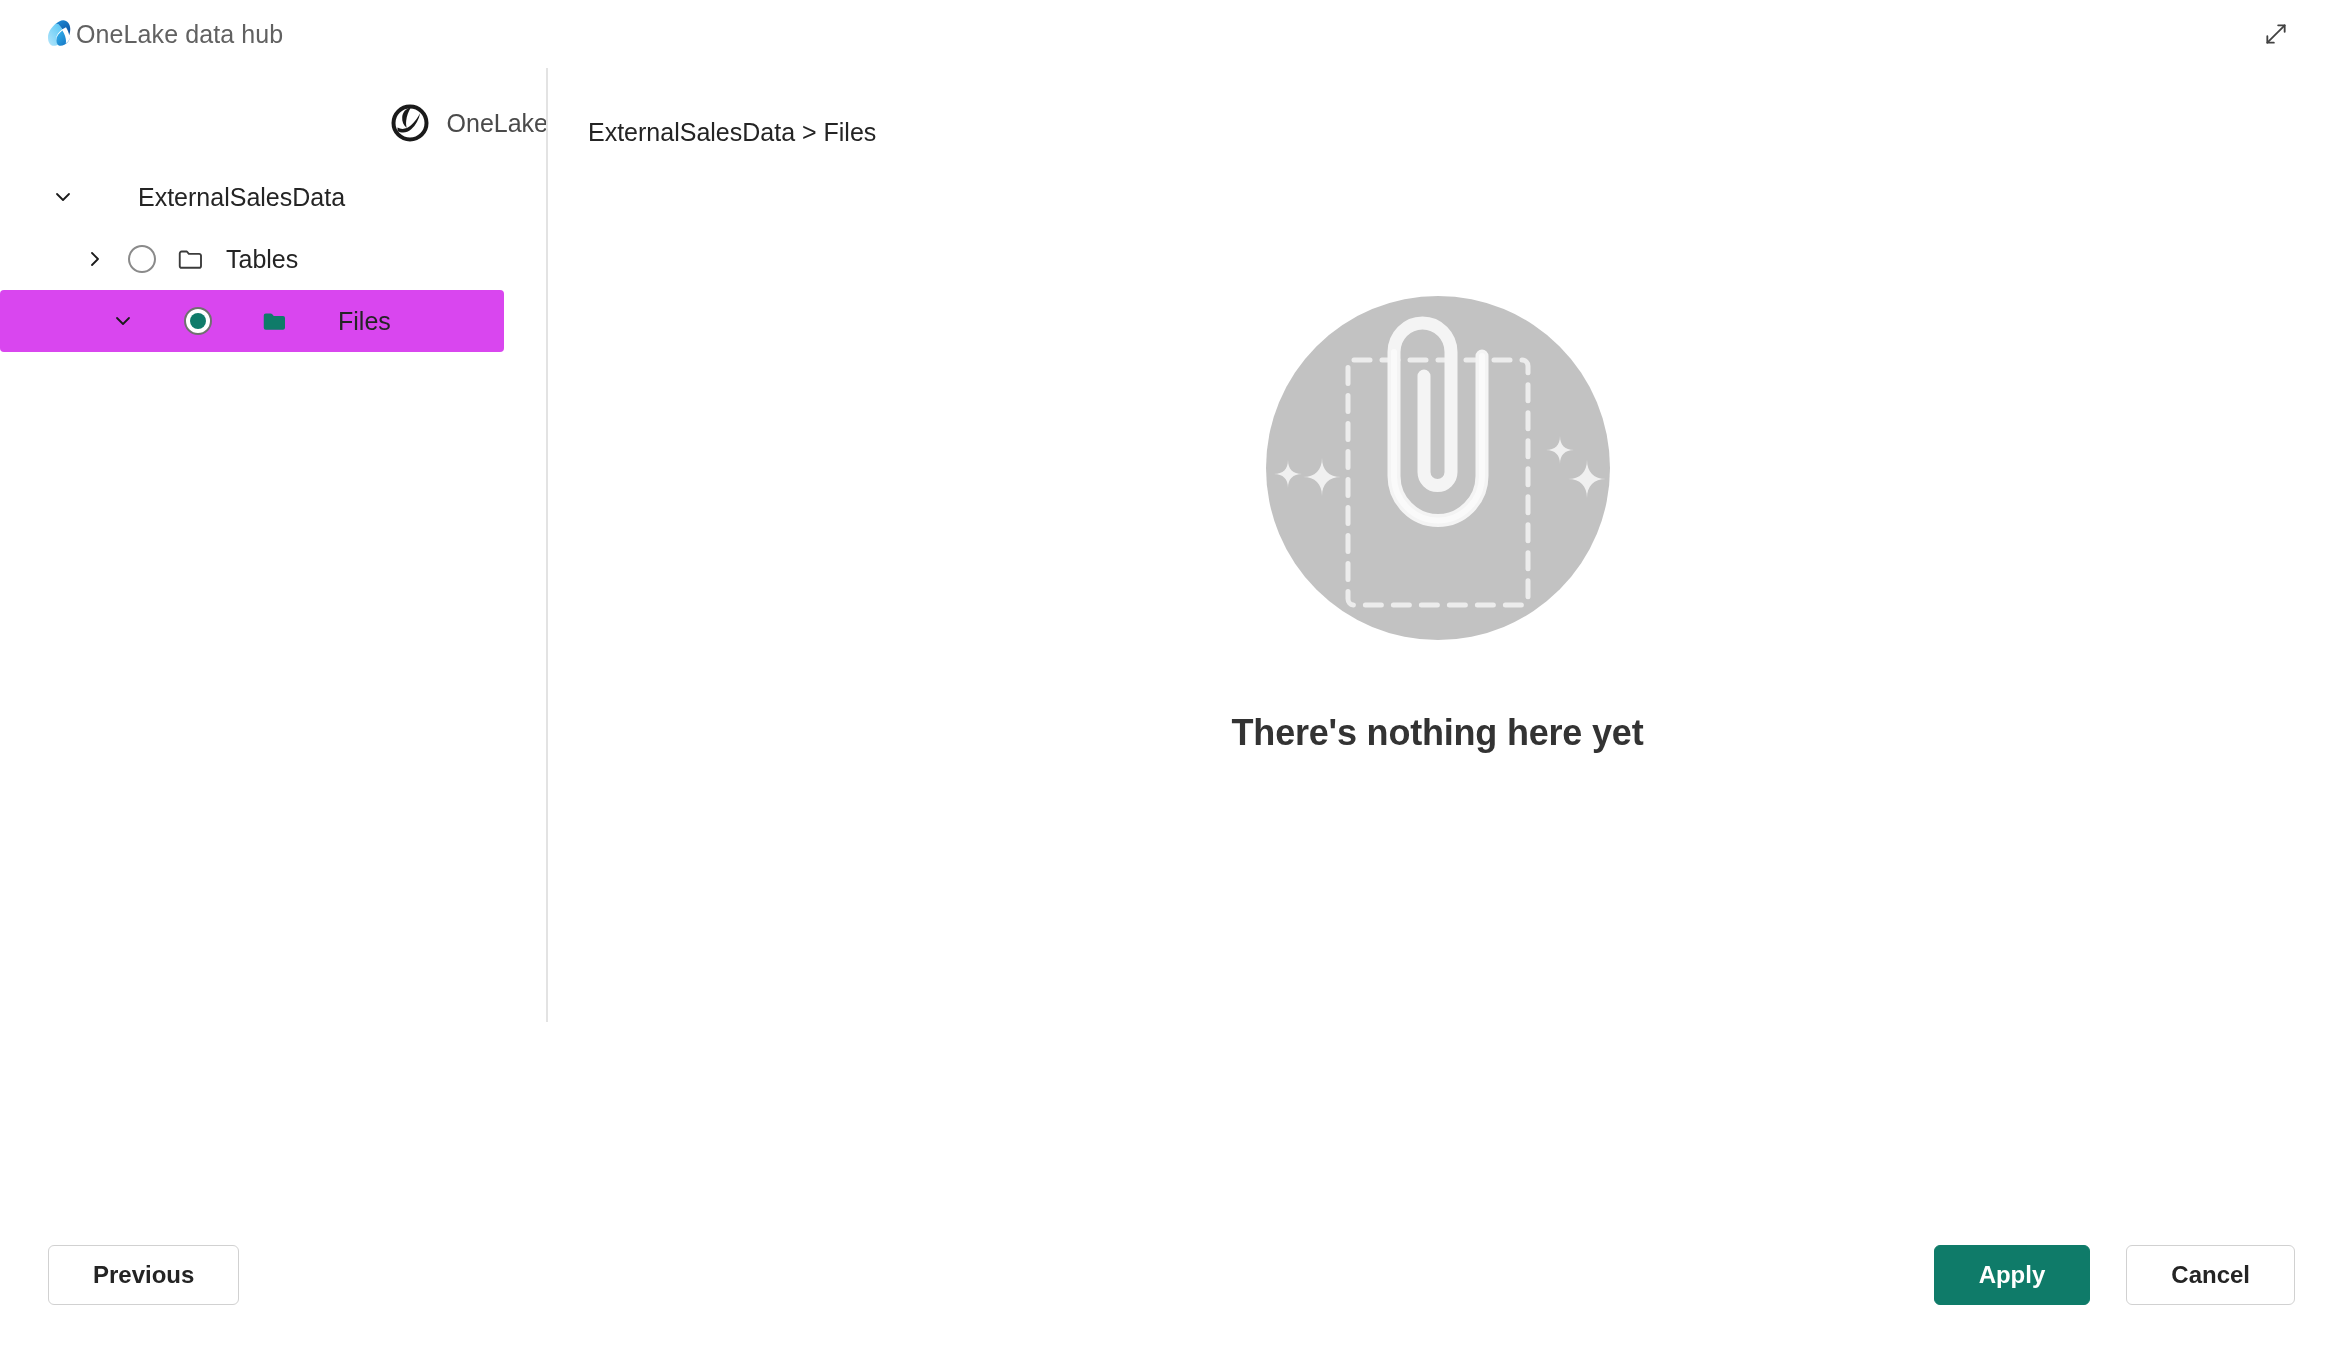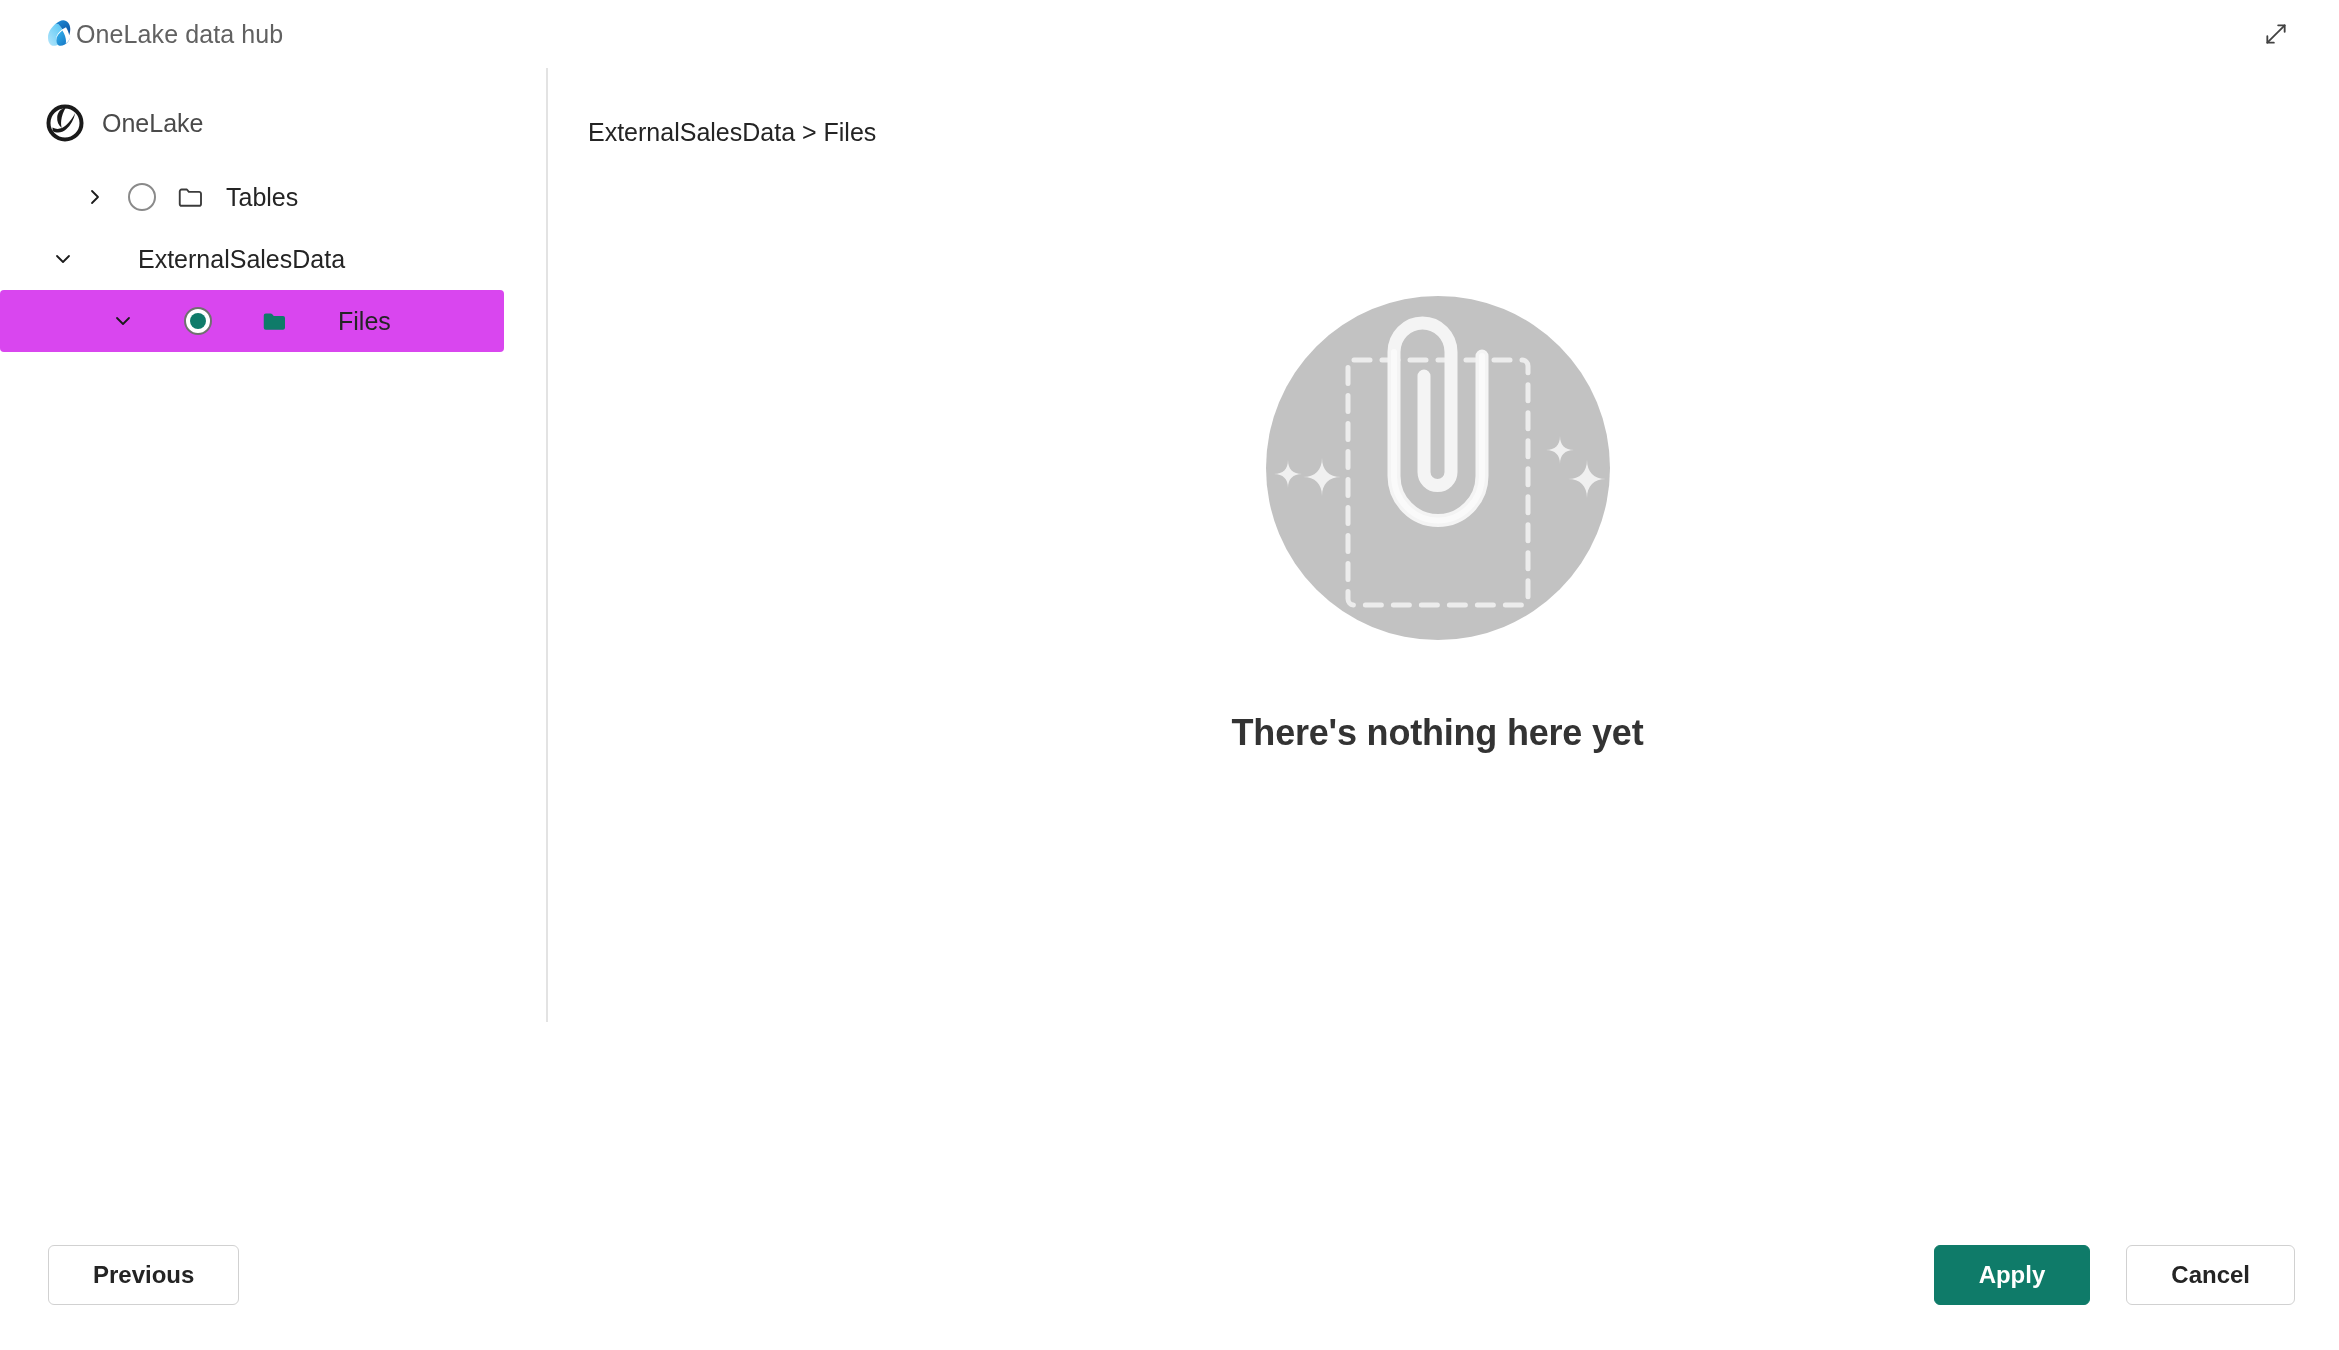--- a/index.html
+++ b/index.html
@@ -90,20 +90,21 @@
     height: 954px;
     background: #e3e3e3;
   }
 
   .onelake-root {
     display: flex;
     align-items: center;
     gap: 16px;
     padding: 8px 0 8px 44px;
     height: 58px;
+    justify-content: flex-end;
   }
   .onelake-root .ol-icon { width: 42px; height: 42px; display:block; }
   .onelake-root .ol-label {
     font-size: 25px;
     color: #4a4a4a;
     font-weight: 400;
   }
 
   .tree { margin-top: 14px; }
   .tree-row {
@@ -285,43 +286,43 @@
             <circle cx="21" cy="21" r="16.5" fill="none" stroke="#1a1a1a" stroke-width="4"></circle>
             <path d="M8.5 25.5c4.5 2.6 9.5 1.4 13.5-2.2 3.8-3.4 7-7.6 9.2-12.2-1.3 6.6-4.4 12.3-9 16.2-4.3 3.6-9.3 4.3-13.7 1.6z" fill="#1a1a1a"></path>
             <path d="M22 5.2c-2.6 4.2-4.3 8.9-4.8 13.6-.3 2.6-.1 5 .6 7.1-3.3-2.6-5-6.6-4.6-11 .4-4.6 3.5-8.4 8.8-9.7z" fill="#1a1a1a"></path>
           </svg>
         </span>
         <span class="ol-label">OneLake</span>
       </div>
 
       <div class="tree">
 
+        <div class="tree-row level-0">
+          <span class="chev">
+            <svg viewBox="0 0 24 24" width="24" height="24" fill="none" stroke="#1b1b1b" stroke-width="1.8" stroke-linecap="round" stroke-linejoin="round" aria-hidden="true">
+              <path d="M6 9l6 6 6-6"></path>
+            </svg>
+          </span>
+          <span class="tree-label">ExternalSalesData</span>
+        </div>
+
         <div class="tree-row level-1">
           <span class="lvl1-indent"></span>
           <span class="chev">
             <svg viewBox="0 0 24 24" width="24" height="24" fill="none" stroke="#1b1b1b" stroke-width="1.8" stroke-linecap="round" stroke-linejoin="round" aria-hidden="true">
               <path d="M9 6l6 6-6 6"></path>
             </svg>
           </span>
           <span class="radio" role="radio" aria-checked="false"></span>
           <span class="folder-ico">
             <svg viewBox="0 0 24 24" width="30" height="30" fill="none" stroke="#3b3b3b" stroke-width="1.5" stroke-linejoin="round" aria-hidden="true">
               <path d="M3 7.5a1.5 1.5 0 0 1 1.5-1.5h4.2l1.6 1.9h8.2A1.5 1.5 0 0 1 20 9.4v8.1A1.5 1.5 0 0 1 18.5 19h-14A1.5 1.5 0 0 1 3 17.5z"></path>
             </svg>
           </span>
           <span class="tree-label">Tables</span>
-        </div>
-
-        <div class="tree-row level-0">
-          <span class="chev">
-            <svg viewBox="0 0 24 24" width="24" height="24" fill="none" stroke="#1b1b1b" stroke-width="1.8" stroke-linecap="round" stroke-linejoin="round" aria-hidden="true">
-              <path d="M6 9l6 6 6-6"></path>
-            </svg>
-          </span>
-          <span class="tree-label">ExternalSalesData</span>
         </div>
 
         <div class="tree-row level-1 selected">
           <span class="lvl1-indent"></span>
           <span class="chev">
             <svg viewBox="0 0 24 24" width="24" height="24" fill="none" stroke="#1b1b1b" stroke-width="1.8" stroke-linecap="round" stroke-linejoin="round" aria-hidden="true">
               <path d="M6 9l6 6 6-6"></path>
             </svg>
           </span>
           <span class="radio checked" role="radio" aria-checked="true"></span>

